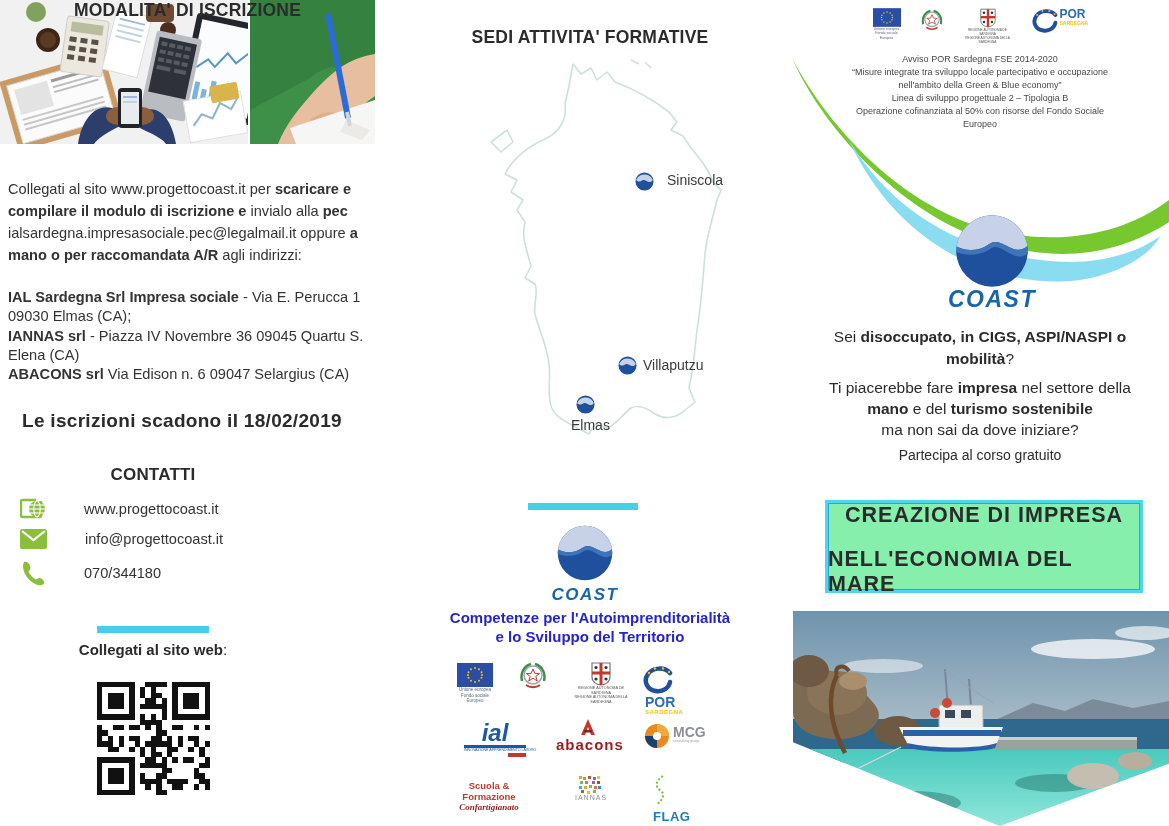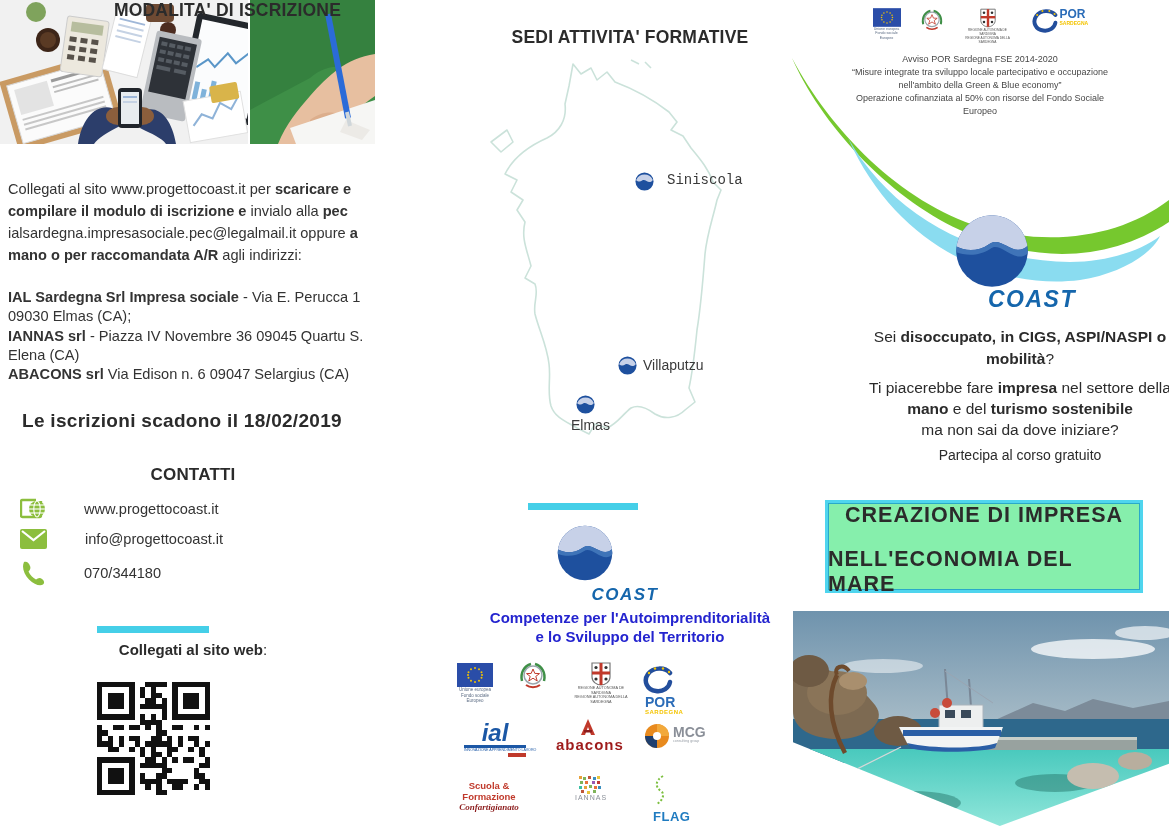--- a/index.html
+++ b/index.html
@@ -1,20 +1,20 @@
 <!DOCTYPE html>
 <html><head>
 <meta charset="utf-8">
 <style>
   html,body{margin:0;padding:0;background:#fff;}
   .page{position:relative;width:1169px;height:826px;background:#fff;overflow:hidden;
         font-family:"Liberation Sans",sans-serif;color:#333;}
   .abs{position:absolute;}
   .b{font-weight:bold;}
-  .center{text-align:center;padding-left:40px;}
+  .center{text-align:center;}
   .h-main{font-weight:bold;color:#2b2b2b;font-size:17.5px;letter-spacing:.2px;}
   .bodytxt{font-size:14.6px;color:#333;}
   .divider{height:7px;background:#45cfe8;}
   .contact-row{display:flex;align-items:center;gap:38px;}
   .coast-word{font-weight:bold;font-style:italic;color:#1566ac;letter-spacing:1.5px;}
   .blue-sub{font-weight:bold;color:#2424cf;font-size:15px;line-height:19px;}
   .loc-label{font-size:14px;color:#3a3a3a;}
   .tinycap{color:#5b6b83;line-height:1.25;text-align:center;}
   .funding{font-size:9px;color:#474747;line-height:13px;text-align:center;}
   .course-box{border:3px solid #4fd5ee;box-shadow:inset 0 0 0 1px #29a9c9;background:#86efac;
@@ -320,21 +320,21 @@
         <path d="M118,6 L126,16 L136,10 L142,22 L152,14 L160,24 C176,30 196,40 214,54 L222,64 L216,72 L228,78 L236,90 C246,102 254,112 258,124 L266,132 L262,142 C258,160 252,176 250,196 C248,222 246,248 242,272 C240,292 238,312 234,330 L240,344 L230,352 C222,360 210,362 200,356 C192,350 184,346 176,350 C168,356 162,366 152,370 L140,366 L134,376 L122,370 C112,364 100,360 96,348 C92,334 96,320 94,306 C92,288 84,272 80,256 C78,244 84,236 80,226 L70,220 L76,208 C72,192 66,180 70,164 L62,152 L68,142 L56,134 L62,122 L50,116 C58,100 74,88 92,80 C104,74 112,62 110,46 L114,28 Z"></path>
         <path d="M36,84 L52,72 L58,84 L46,94 Z"></path>
         <path d="M176,2 l8,4 m6,-2 l6,6"></path>
       </g>
     </svg>
 
     <svg class="abs" style="left:240px;top:172px;" width="19" height="19" viewBox="0 0 20 20">
       <circle cx="10" cy="10" r="9.5" fill="#1e509e"></circle>
       <path d="M1.5,8 A9.5,9.5 0 0 1 18.5,8 L18.5,9 C14,13.5 11,6.5 7.5,9 C5,10.8 2.8,9.8 1.2,8.6 Z" fill="#c7d1e8"></path>
     </svg>
-    <div class="abs loc-label" style="left:272px;top:172px;font-family:Liberation Mono, monospace;">Siniscola</div>
+    <div class="abs loc-label" style="left:272px;top:172px;">Siniscola</div>
 
     <svg class="abs" style="left:223px;top:356px;" width="19" height="19" viewBox="0 0 20 20">
       <circle cx="10" cy="10" r="9.5" fill="#1e509e"></circle>
       <path d="M1.5,8 A9.5,9.5 0 0 1 18.5,8 L18.5,9 C14,13.5 11,6.5 7.5,9 C5,10.8 2.8,9.8 1.2,8.6 Z" fill="#c7d1e8"></path>
     </svg>
     <div class="abs loc-label" style="left:248px;top:357px;">Villaputzu</div>
 
     <svg class="abs" style="left:181px;top:395px;" width="19" height="19" viewBox="0 0 20 20">
       <circle cx="10" cy="10" r="9.5" fill="#1e509e"></circle>
       <path d="M1.5,8 A9.5,9.5 0 0 1 18.5,8 L18.5,9 C14,13.5 11,6.5 7.5,9 C5,10.8 2.8,9.8 1.2,8.6 Z" fill="#c7d1e8"></path>
@@ -542,20 +542,21 @@
             <div class="b" style="font-size:5px;color:#f4c400;">SARDEGNA</div>
           </div>
         </div>
       </div>
     </div>
 
     <div class="abs funding" style="left:40px;top:53px;width:300px;z-index:1;">
       <div>Avviso POR Sardegna FSE 2014-2020</div>
       <div>“Misure integrate tra sviluppo locale partecipativo e occupazione</div>
       <div>nell'ambito della  Green &amp; Blue economy”</div>
+      <div>Linea di sviluppo progettuale 2 – Tipologia B</div>
       <div>Operazione cofinanziata al 50% con risorse del Fondo Sociale</div>
       <div>Europeo</div>
     </div>
 
     <svg class="abs" style="left:164px;top:213px;z-index:1;" width="76" height="76" viewBox="0 0 100 100">
       <defs>
           <clipPath id="cc2">
             <circle cx="50" cy="50" r="47"></circle>
           </clipPath>
         </defs>

